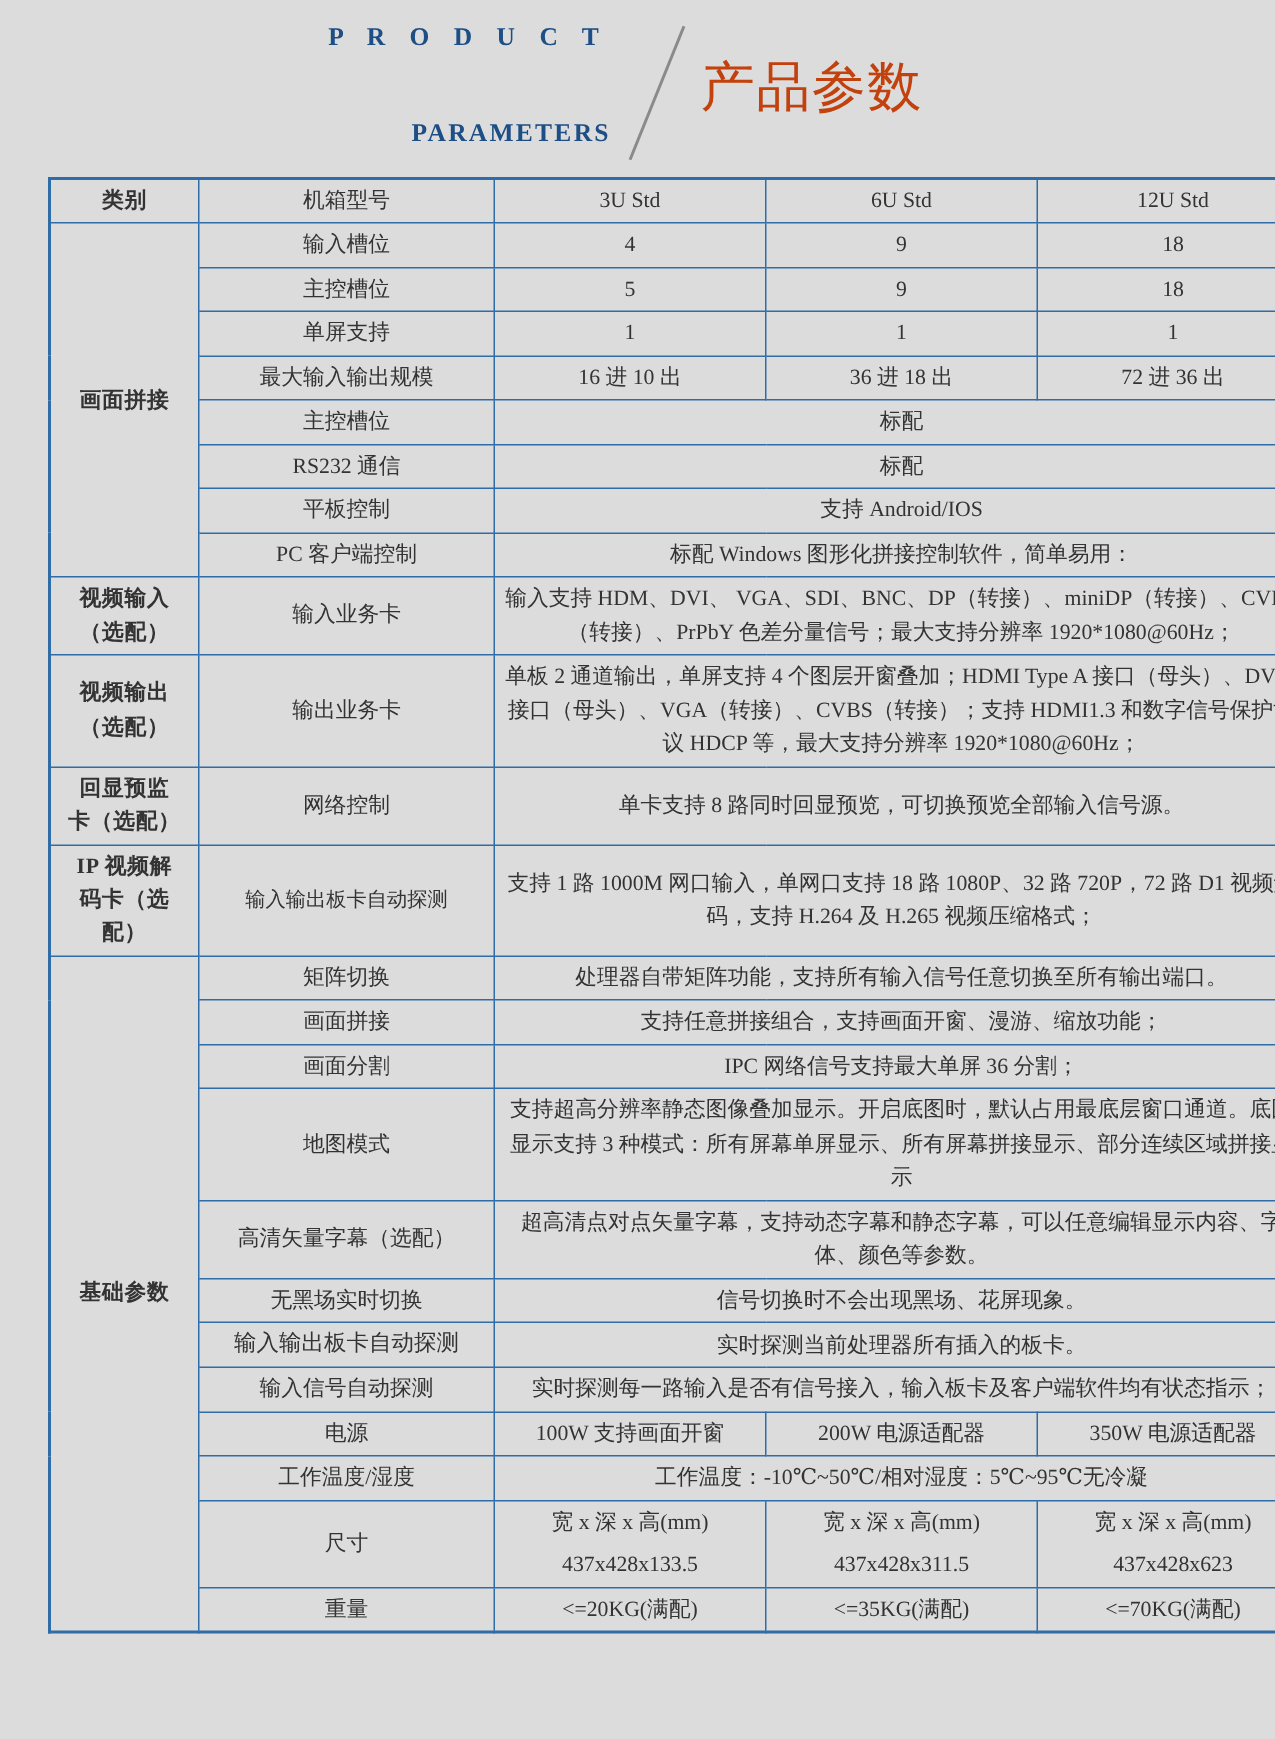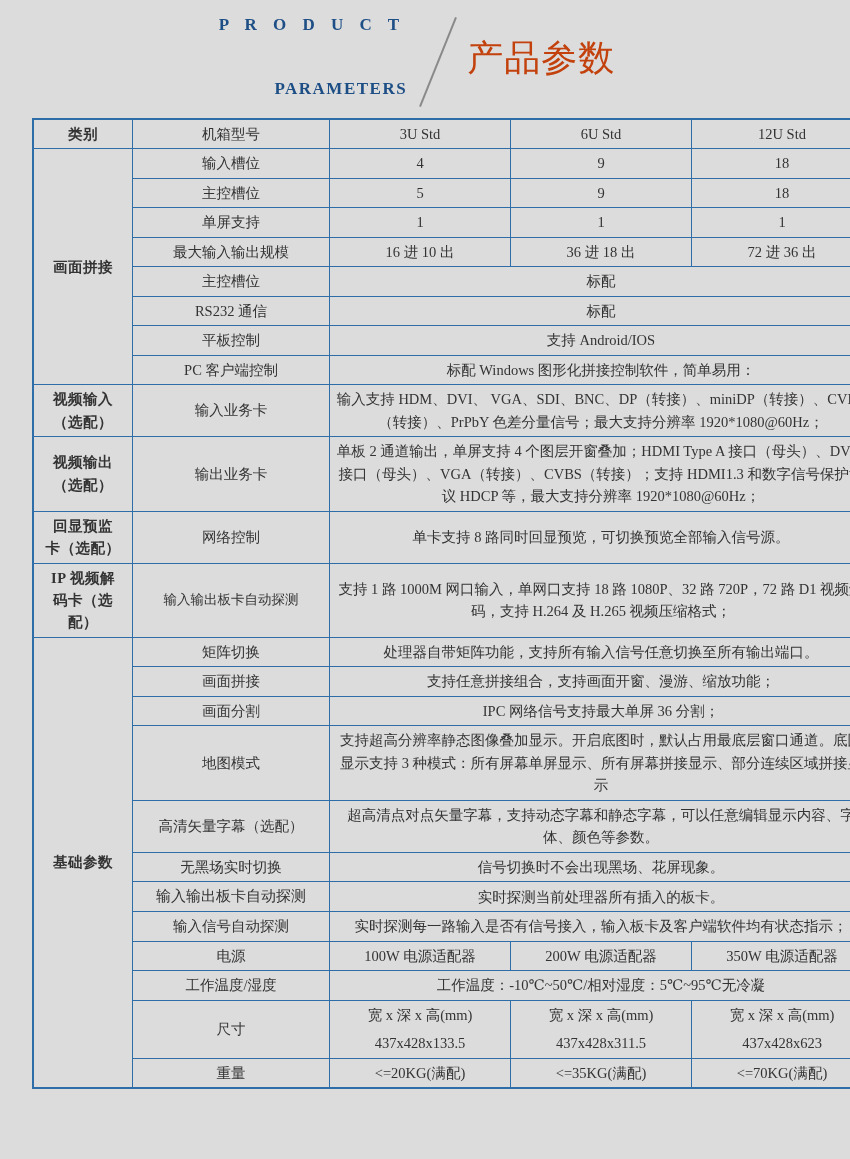--- a/index.html
+++ b/index.html
@@ -258,21 +258,21 @@
     <tr class="r">
       <td class="param" style="font-size:15px">输入输出板卡自动探测</td>
       <td class="desc" colspan="3">实时探测当前处理器所有插入的板卡。</td>
     </tr>
     <tr>
       <td class="param">输入信号自动探测</td>
       <td class="desc desc-just" colspan="3">实时探测每一路输入是否有信号接入，输入板卡及客户端软件均有状态指示；</td>
     </tr>
     <tr class="r">
       <td class="param">电源</td>
-      <td class="val val-wide">100W 电源适配器</td>
+      <td class="val val-wide">100W 支持画面开窗</td>
       <td class="val val-wide">200W 电源适配器</td>
       <td class="val val-wide">350W 电源适配器</td>
     </tr>
     <tr class="r">
       <td class="param">工作温度/湿度</td>
       <td class="desc" colspan="3">工作温度：-10℃~50℃/相对湿度：5℃~95℃无冷凝</td>
     </tr>
     <tr>
       <td class="param">尺寸</td>
       <td class="val val-wide">

